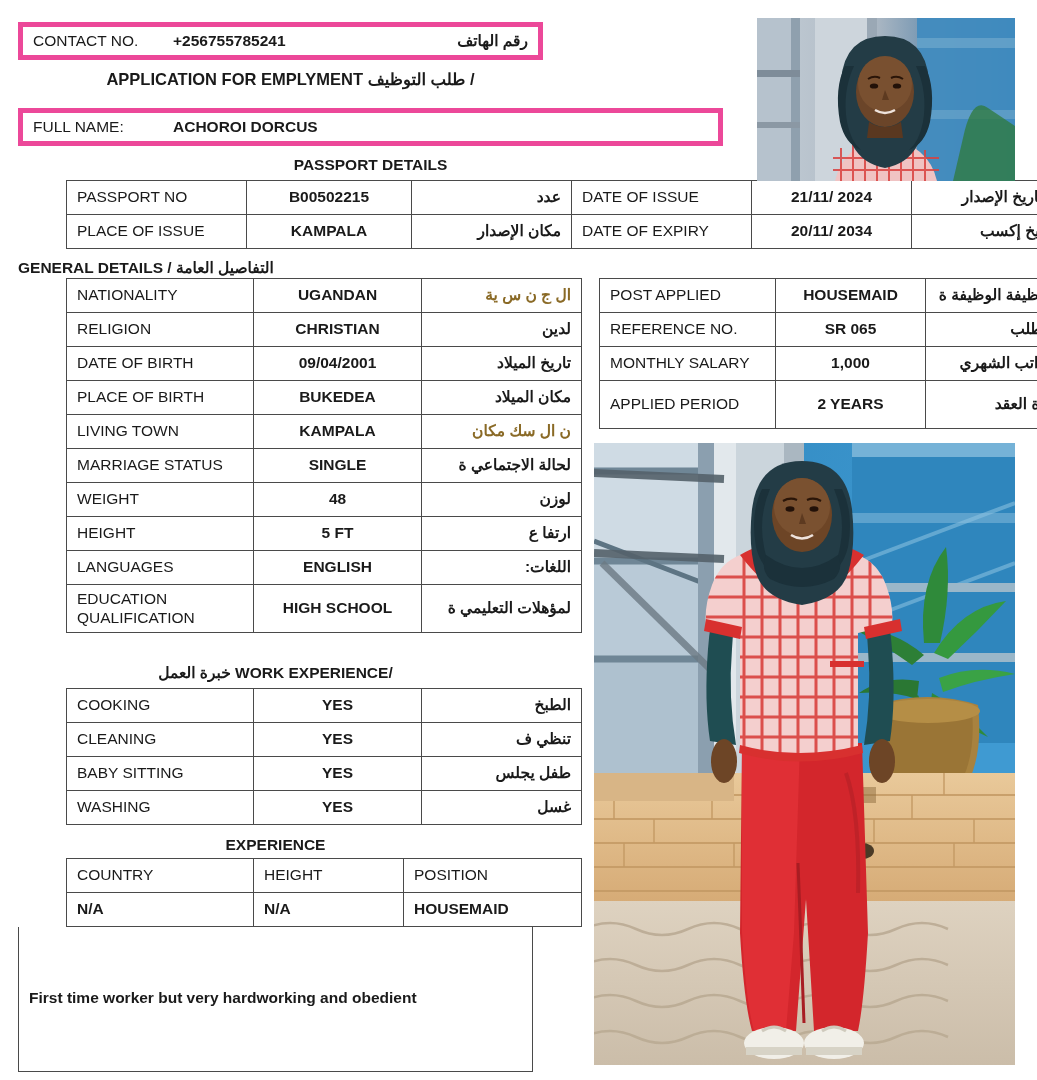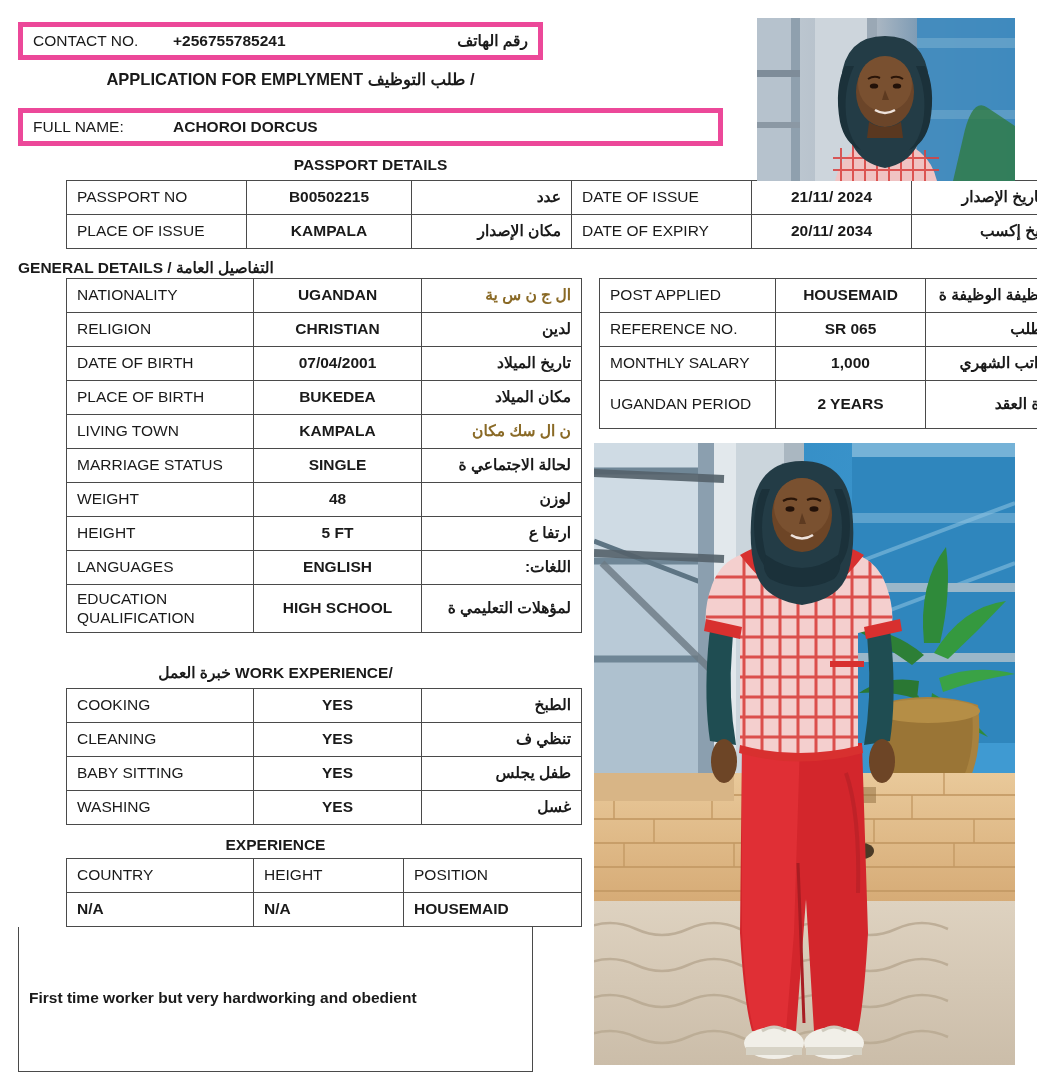--- a/index.html
+++ b/index.html
@@ -139,21 +139,21 @@
           <td class="val">UGANDAN</td>
           <td class="ar ar-brown">ال ج ن س ية</td>
         </tr>
         <tr style="height: 34px; padding-left: 40px;">
           <td class="lbl">RELIGION</td>
           <td class="val">CHRISTIAN</td>
           <td class="ar">لدين</td>
         </tr>
         <tr style="height: 34px;">
           <td class="lbl">DATE OF BIRTH</td>
-          <td class="val">07/04/2001</td>
+          <td class="val">09/04/2001</td>
           <td class="ar">تاريخ الميلاد</td>
         </tr>
         <tr style="height: 34px;">
           <td class="lbl">PLACE OF BIRTH</td>
           <td class="val">BUKEDEA</td>
           <td class="ar">مكان الميلاد</td>
         </tr>
         <tr style="height: 34px;">
           <td class="lbl">LIVING TOWN</td>
           <td class="val">KAMPALA</td>
@@ -203,21 +203,21 @@
           <td class="lbl">REFERENCE NO.</td>
           <td class="val">SR 065</td>
           <td class="ar">لا طلب</td>
         </tr>
         <tr style="height: 34px;">
           <td class="lbl">MONTHLY SALARY</td>
           <td class="val">1,000</td>
           <td class="ar">الراتب الشهري</td>
         </tr>
         <tr style="height: 48px;">
-          <td class="lbl">UGANDAN PERIOD</td>
+          <td class="lbl">APPLIED PERIOD</td>
           <td class="val">2 YEARS</td>
           <td class="ar">مدة العقد</td>
         </tr>
       </tbody>
   </table>
 
   <div id="work-cap" class="caption">
     <span style="direction:rtl;">خبرة  العمل</span>
     <span>WORK EXPERIENCE/</span>
   </div>

